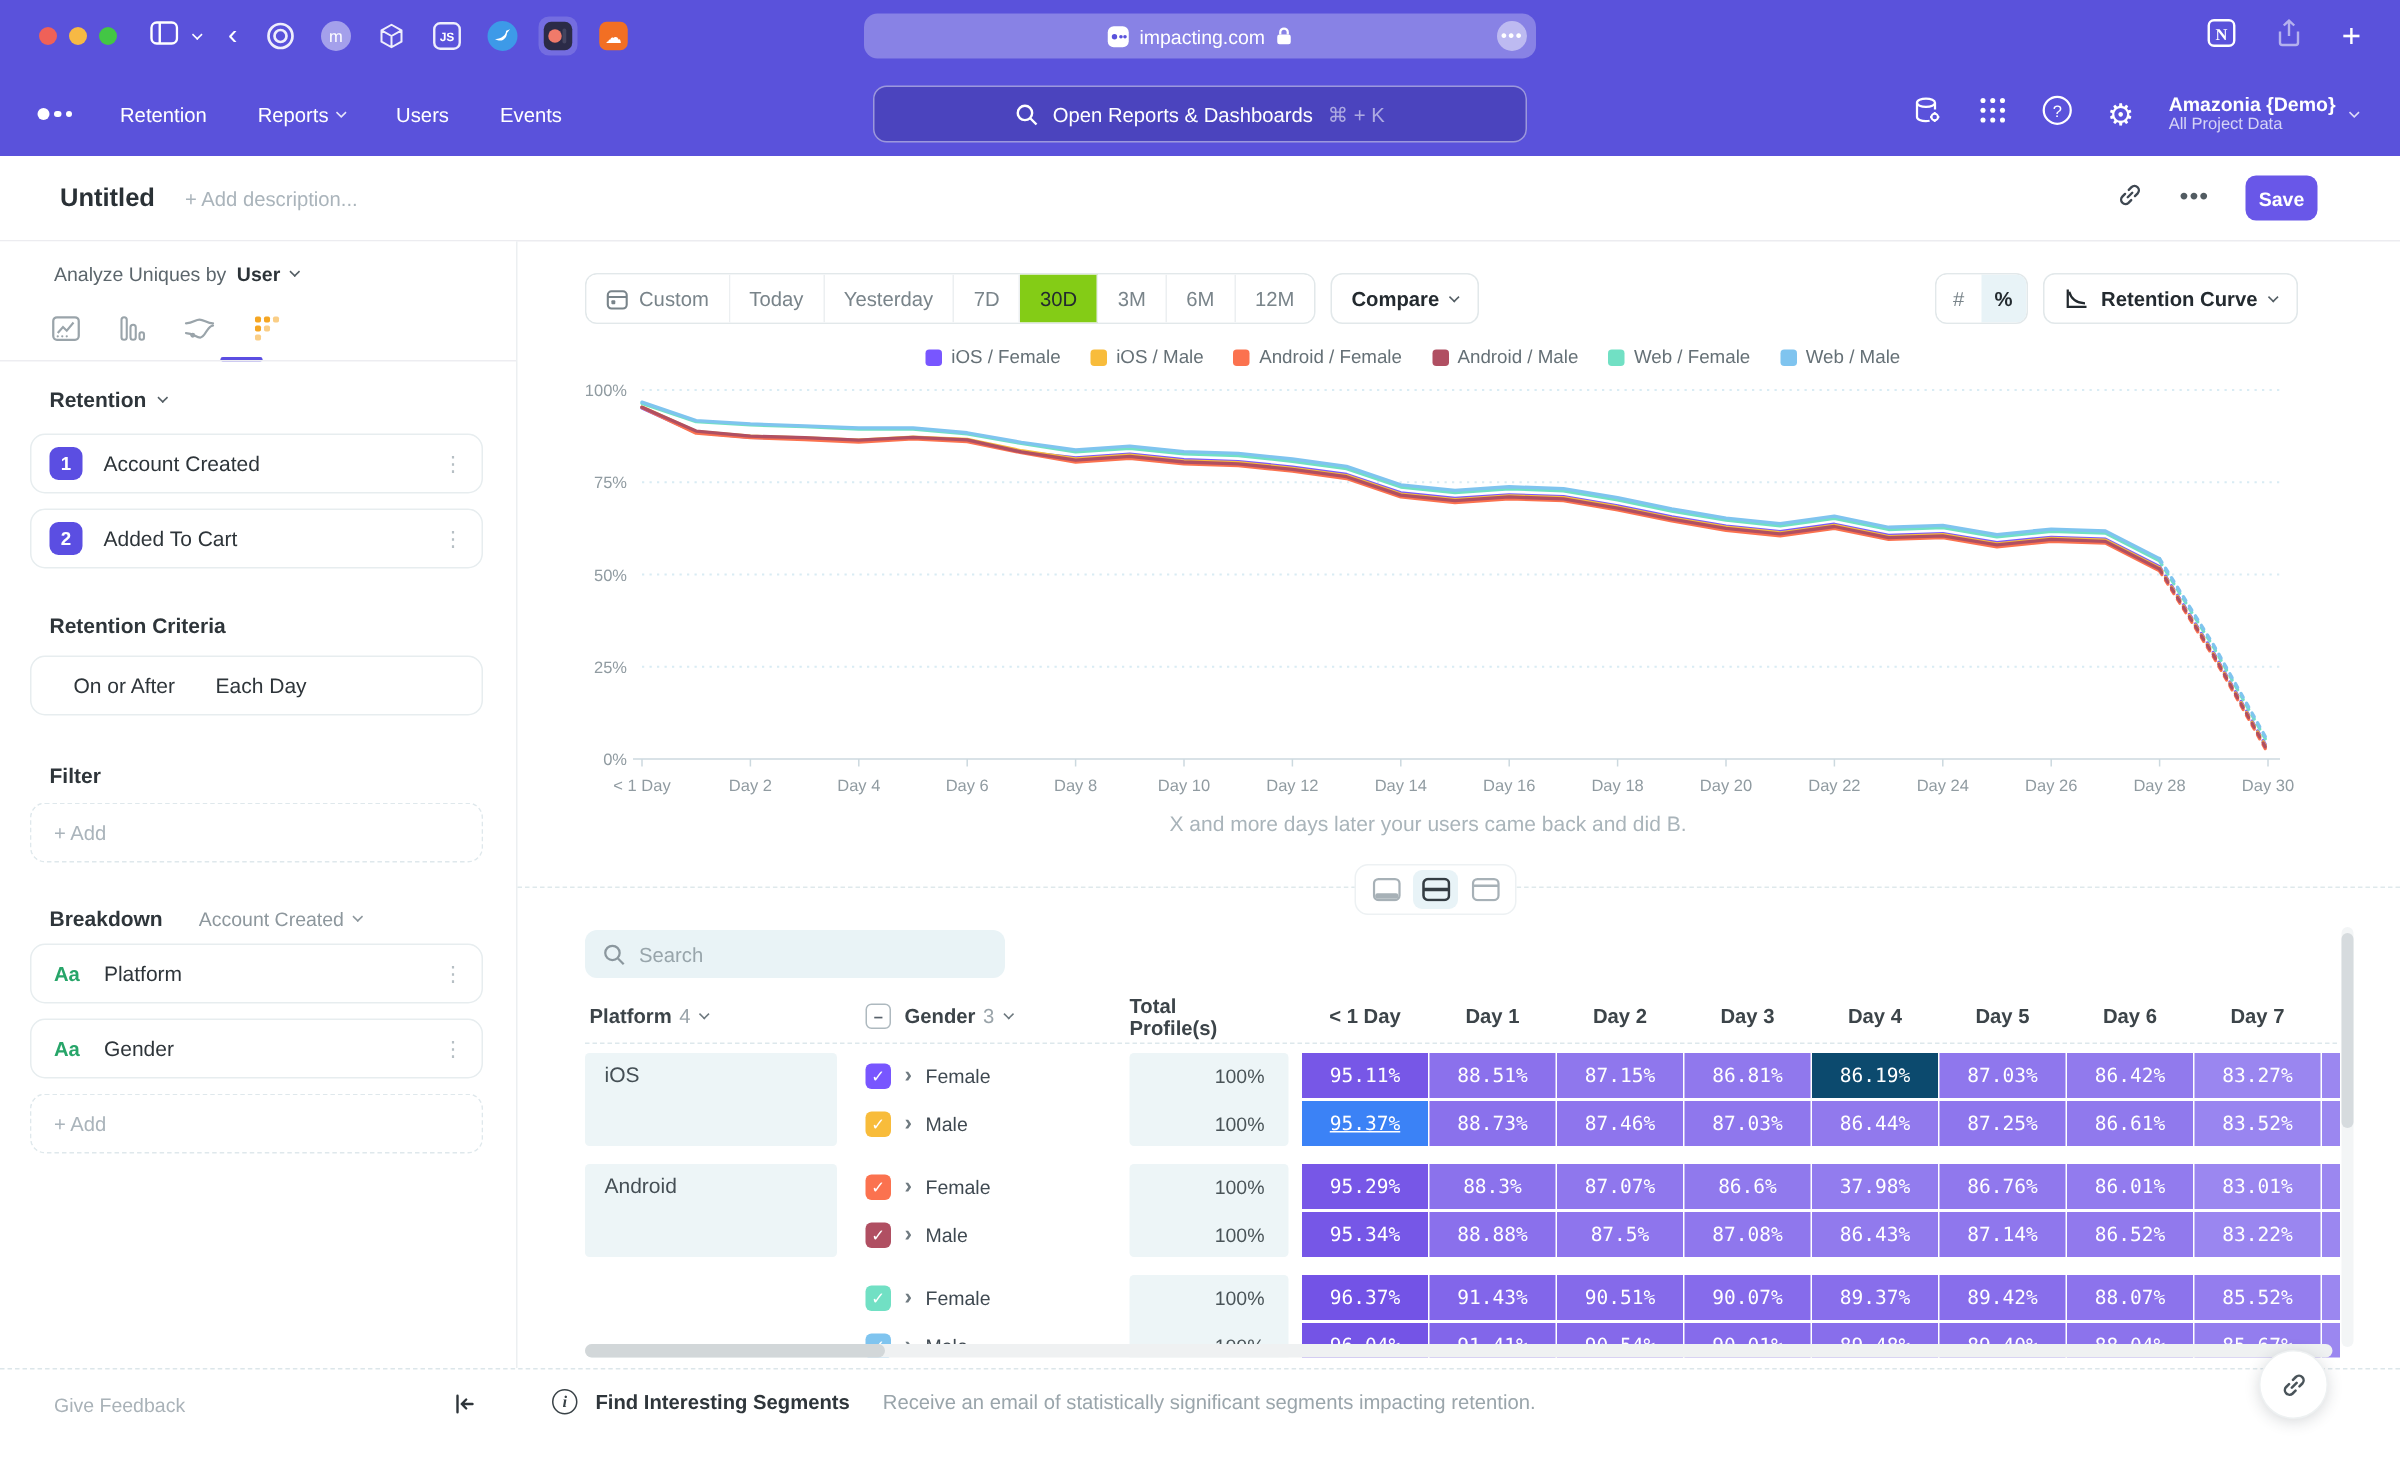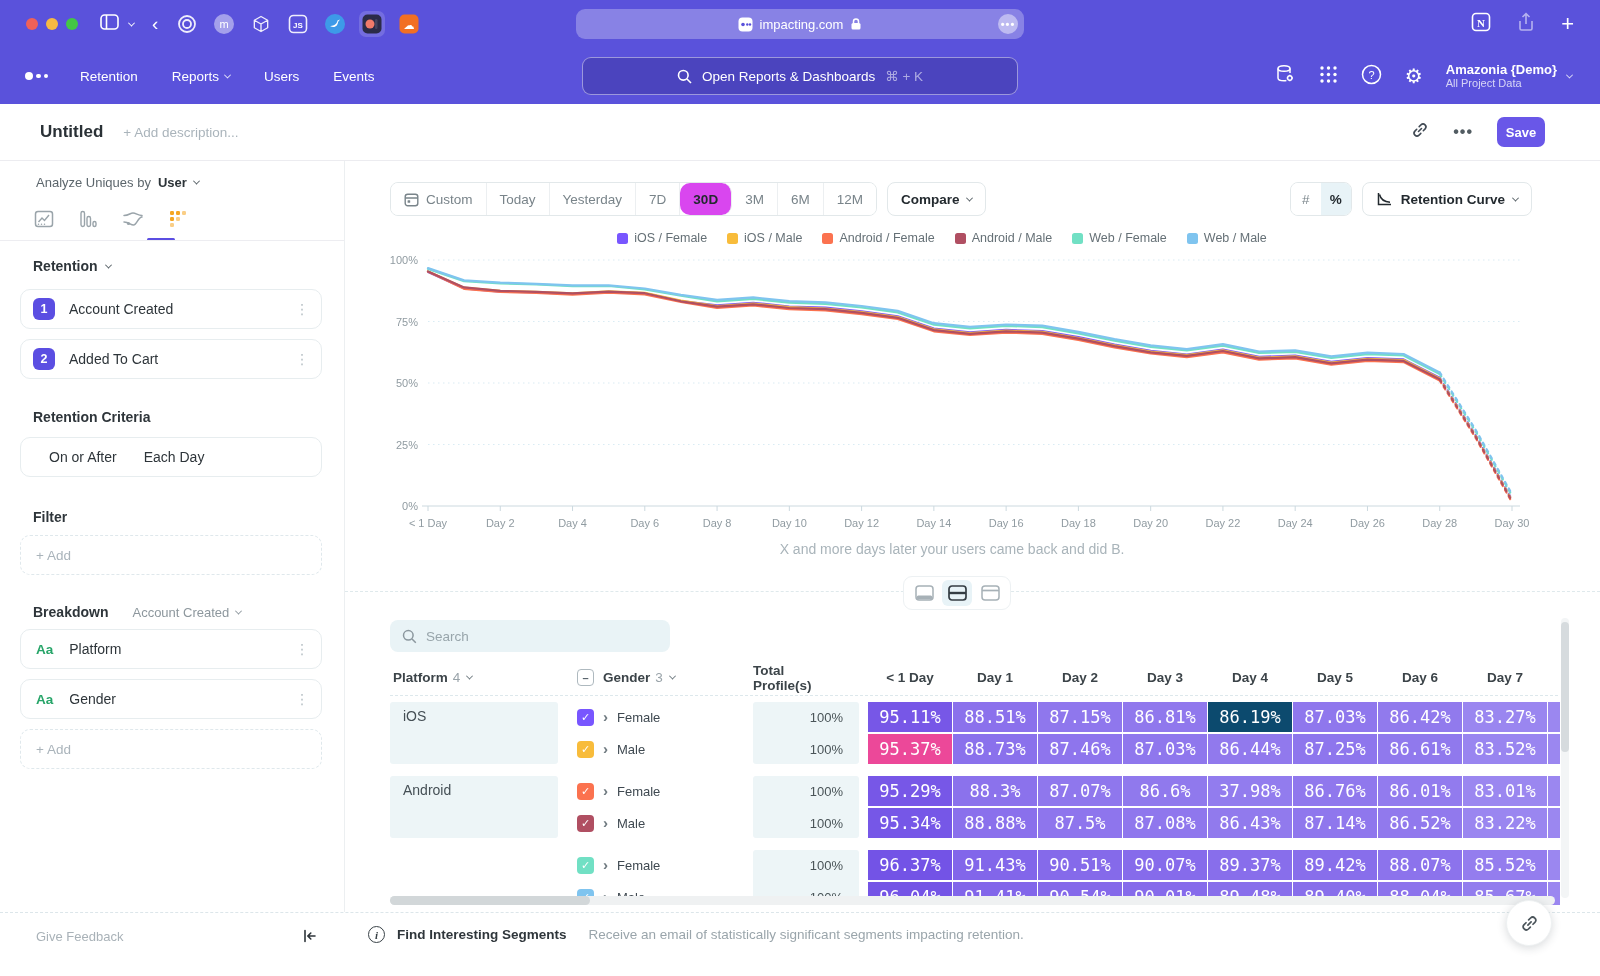--- a/index.html
+++ b/index.html
@@ -66,21 +66,21 @@
   .kebab { margin-left:auto; color:#b6bfc4; font-size:14px; letter-spacing:0; }
   .aa { color:#27a569; font-size:13.5px; font-weight:700; }
   .tabs-underline { position:absolute; height:3px; width:28px; background:#5b4ee2; border-radius:2px; }
   .sb-div { position:absolute; left:0; right:0; border-top:1px solid #ededf1; }
 
   
   .toolbar-left { position:absolute; top:182px; left:390px; height:34px; display:flex; gap:10px; }
   .seg { display:flex; align-items:stretch; border:1px solid #e2e8ea; border-radius:8px; background:#fff; overflow:hidden; }
   .seg-btn { display:flex; align-items:center; gap:7px; padding:0 13px; font-size:13.5px; color:#79848a; border-right:1px solid #eceff1; background:#fff; border-top:none;border-bottom:none;border-left:none; font-family:"Liberation Sans",sans-serif;}
   .seg-btn:last-child { border-right:none; }
-  .seg-btn.active { background:#d946ef; color:#232a2f; font-weight:700;border-radius:10px; }
+  .seg-btn.active { background:#84cc16; color:#232a2f; font-weight:400; }
   .tb-btn { display:flex; align-items:center; gap:8px; border:1px solid #e2e8ea; border-radius:8px; background:#fff; padding:15px 13px;
             font-size:13.5px; color:#232a2f; font-weight:600; font-family:"Liberation Sans",sans-serif; }
   .toolbar-right { position:absolute; top:182px; right:68px; height:34px; display:flex; gap:10px; }
   .unit-btn { width:30px; display:flex; align-items:center; justify-content:center; font-size:13.5px; color:#79848a; background:#fff; border:none; font-family:"Liberation Sans",sans-serif;}
   .unit-btn.active { background:#e8f3f7; color:#232a2f; font-weight:700; }
 
   
   .legend { position:absolute; top:231px; left:344px; right:60px; display:flex; justify-content:center; gap:20px; }
   .lg-item { display:flex; align-items:center; gap:6px; font-size:12.5px; color:#657076; }
   .lg-sw { width:11px; height:11px; border-radius:2.5px; }
@@ -106,21 +106,21 @@
   .th-chev { color:#6d787e; margin-left:7px; }
   #tgroups { position:absolute; top:90px; left:0; width:1243px; }
   .tgroup { grid-auto-rows:30px; row-gap:2px; margin-bottom:12px; }
   .g-platform { background:#edf5f7; border-radius:3px; font-size:14px; color:#454f55; padding:6px 0 0 13px; }
   .g-total { background:#edf5f7; border-radius:3px; display:flex; flex-direction:column; row-gap:2px; }
   .g-total-val { height:30px; display:flex; align-items:center; justify-content:flex-end; padding-right:16px; font-size:13px; color:#4a5458; }
   .g-gender { display:flex; align-items:center; gap:9px; padding-left:5px; }
   .g-check { width:17px; height:17px; border-radius:4px; color:#fff; font-size:11px; display:flex; align-items:center; justify-content:center; }
   .g-chevron { color:#6f7a80; font-size:15px; font-weight:700; line-height:1; margin-top:-2px;}
   .g-glabel { font-size:13px; color:#3f4951; }
-  .g-cell { display:flex; align-items:center; justify-content:center; color:#fff; font-size:17px;
+  .g-cell { display:flex; align-items:center; justify-content:center; color:#fff; font-size:13px;
             font-family:"DejaVu Sans Mono", monospace; }
   .hscroll { position:absolute; left:390px; top:896px; width:1165px; height:9px; background:#eff1f2; border-radius:5px; }
   .hthumb { position:absolute; left:0; top:0; width:200px; height:9px; background:#d2d7d9; border-radius:5px; }
   .vscroll { position:absolute; left:1561px; top:618px; width:8px; height:280px; background:#f3f5f6; border-radius:4px; }
   .vthumb { position:absolute; left:0; top:4px; width:8px; height:130px; background:#d6dbde; border-radius:4px; }
 
   
   .footbar { position:absolute; left:0; right:0; top:912px; height:64px; background:#fff; border-top:1px dashed #dce6ea; }
   .give-fb { position:absolute; left:36px; top:16px; font-size:13px; color:#a9b2b8; }
   .collapse { position:absolute; left:300px; top:14px; color:#2e353a; }
@@ -621,21 +621,21 @@
           <div class="g-cell" style="grid-area: 1 / 10; background: #0c4a6e;">86.19%</div>
           <div class="g-cell" style="grid-area: 1 / 11; background: rgb(143, 119, 237);">87.03%</div>
           <div class="g-cell" style="grid-area: 1 / 12; background: rgb(145, 122, 237);">86.42%</div>
           <div class="g-cell" style="grid-area: 1 / 13; background: rgb(154, 134, 240);">83.27%</div>
           <div class="g-cell" style="grid-area: 1 / 14; background: rgb(155, 135, 240);"></div>
           <div class="g-gender" style="grid-area: 2 / 3;">
             <div class="g-check" style="background: rgb(248, 188, 59);">✓</div>
             <div class="g-chevron">›</div>
             <div class="g-glabel">Male</div>
           </div>
-          <div class="g-cell" style="grid-area: 2 / 6; background: #ec4899;">95.37%</div>
+          <div class="g-cell" style="grid-area: 2 / 6; background: #3b82f6; text-decoration: underline;">95.37%</div>
           <div class="g-cell" style="grid-area: 2 / 7; background: rgb(138, 113, 236);">88.73%</div>
           <div class="g-cell" style="grid-area: 2 / 8; background: rgb(142, 117, 237);">87.46%</div>
           <div class="g-cell" style="grid-area: 2 / 9; background: rgb(143, 119, 237);">87.03%</div>
           <div class="g-cell" style="grid-area: 2 / 10; background: rgb(145, 121, 237);">86.44%</div>
           <div class="g-cell" style="grid-area: 2 / 11; background: rgb(142, 118, 237);">87.25%</div>
           <div class="g-cell" style="grid-area: 2 / 12; background: rgb(144, 121, 237);">86.61%</div>
           <div class="g-cell" style="grid-area: 2 / 13; background: rgb(153, 133, 240);">83.52%</div>
           <div class="g-cell" style="grid-area: 2 / 14; background: rgb(155, 135, 240);"></div>
         </div>
         <div class="trow-grid tgroup">

